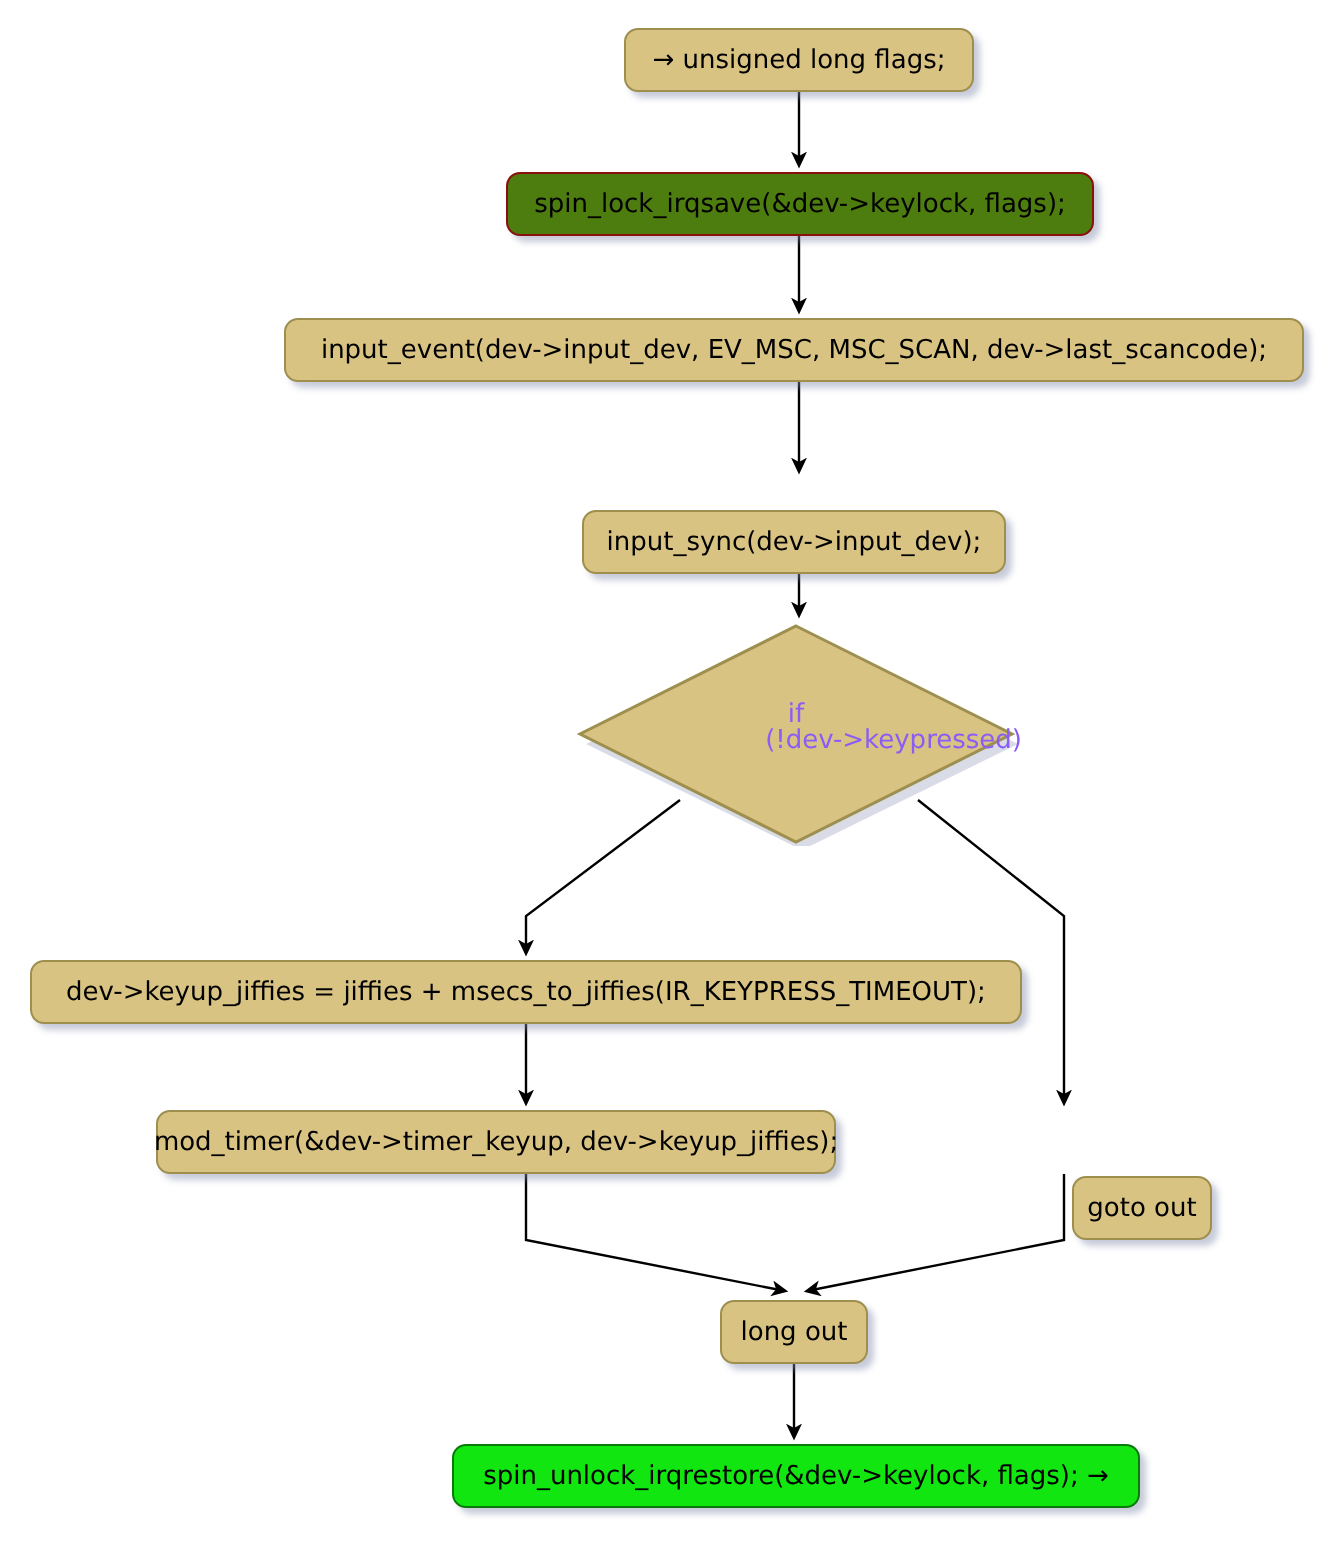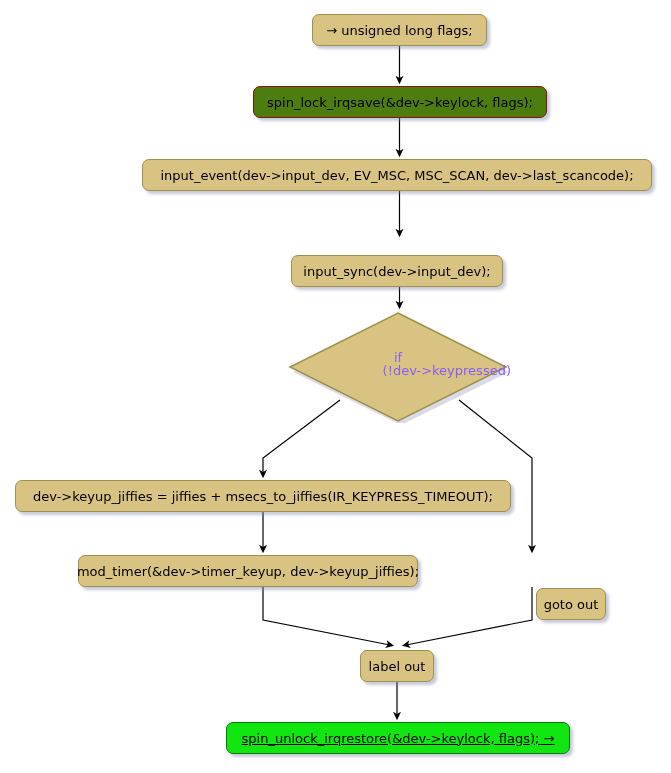--- a/index.html
+++ b/index.html
@@ -48,21 +48,20 @@
     background: #d8c383;
     border-color: #9e8f4e;
   }
   .node.red-node {
     background: #4d7c0f;
     border-color: #8a1010;
   }
   .node.green-node {
     background: #11e611;
     border-color: #0a7a0a;
-    text-decoration: underline;
   }
   .diamond-wrap {
     position: absolute;
     z-index: 2;
   }
   .diamond-label {
     position: absolute;
     width: 100%;
     text-align: center;
     font-size: 13px;
@@ -136,20 +135,20 @@
 
   <div class="node" style="left:78px; top:555px; width:340px; height:32px;">
     <span>mod_timer(&amp;dev-&gt;timer_keyup, dev-&gt;keyup_jiffies);</span>
   </div>
 
   <div class="node" style="left:497px; top:588px; width:70px; height:32px;margin-left:39px;">
     <span>goto out</span>
   </div>
 
   <div class="node" style="left:360px; top:650px; width:74px; height:32px;">
-    <span>label out</span>
+    <span>long out</span>
   </div>
 
   <div class="node green-node" style="left:226px; top:722px; width:344px; height:32px;">
     <span>spin_unlock_irqrestore(&amp;dev-&gt;keylock, flags); →</span>
   </div>
 
 </div>
 
 </body></html>

